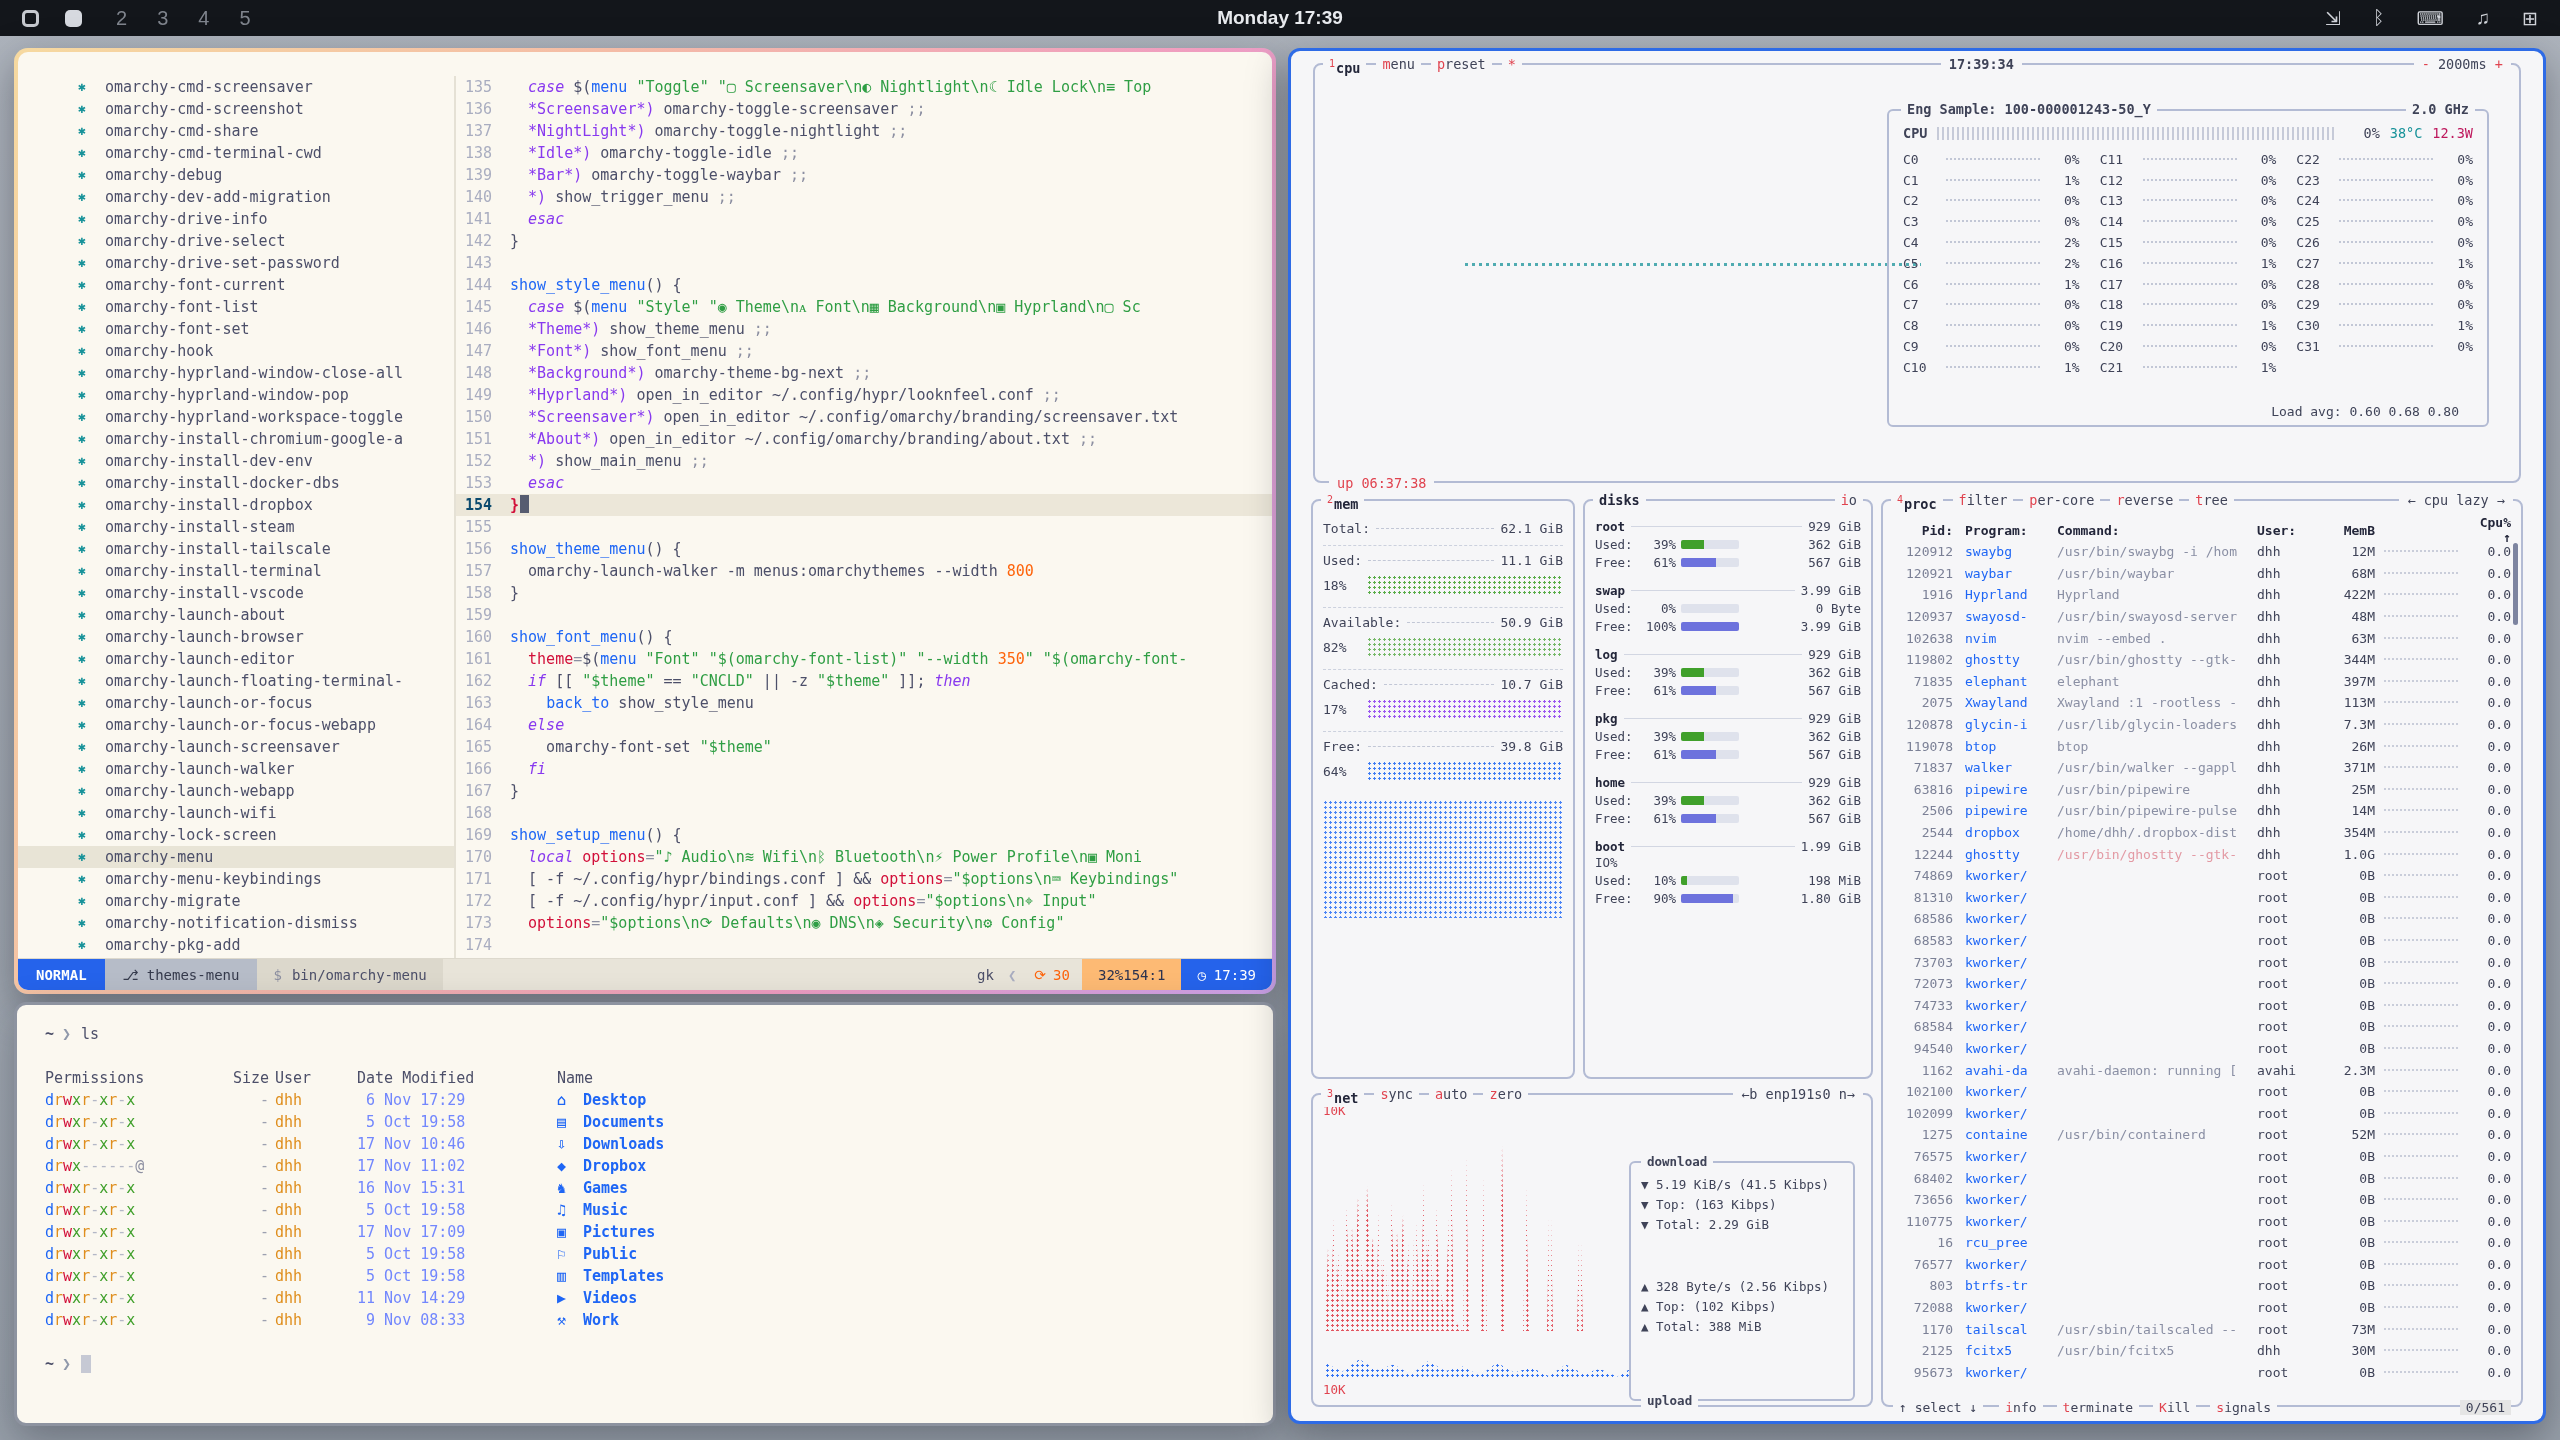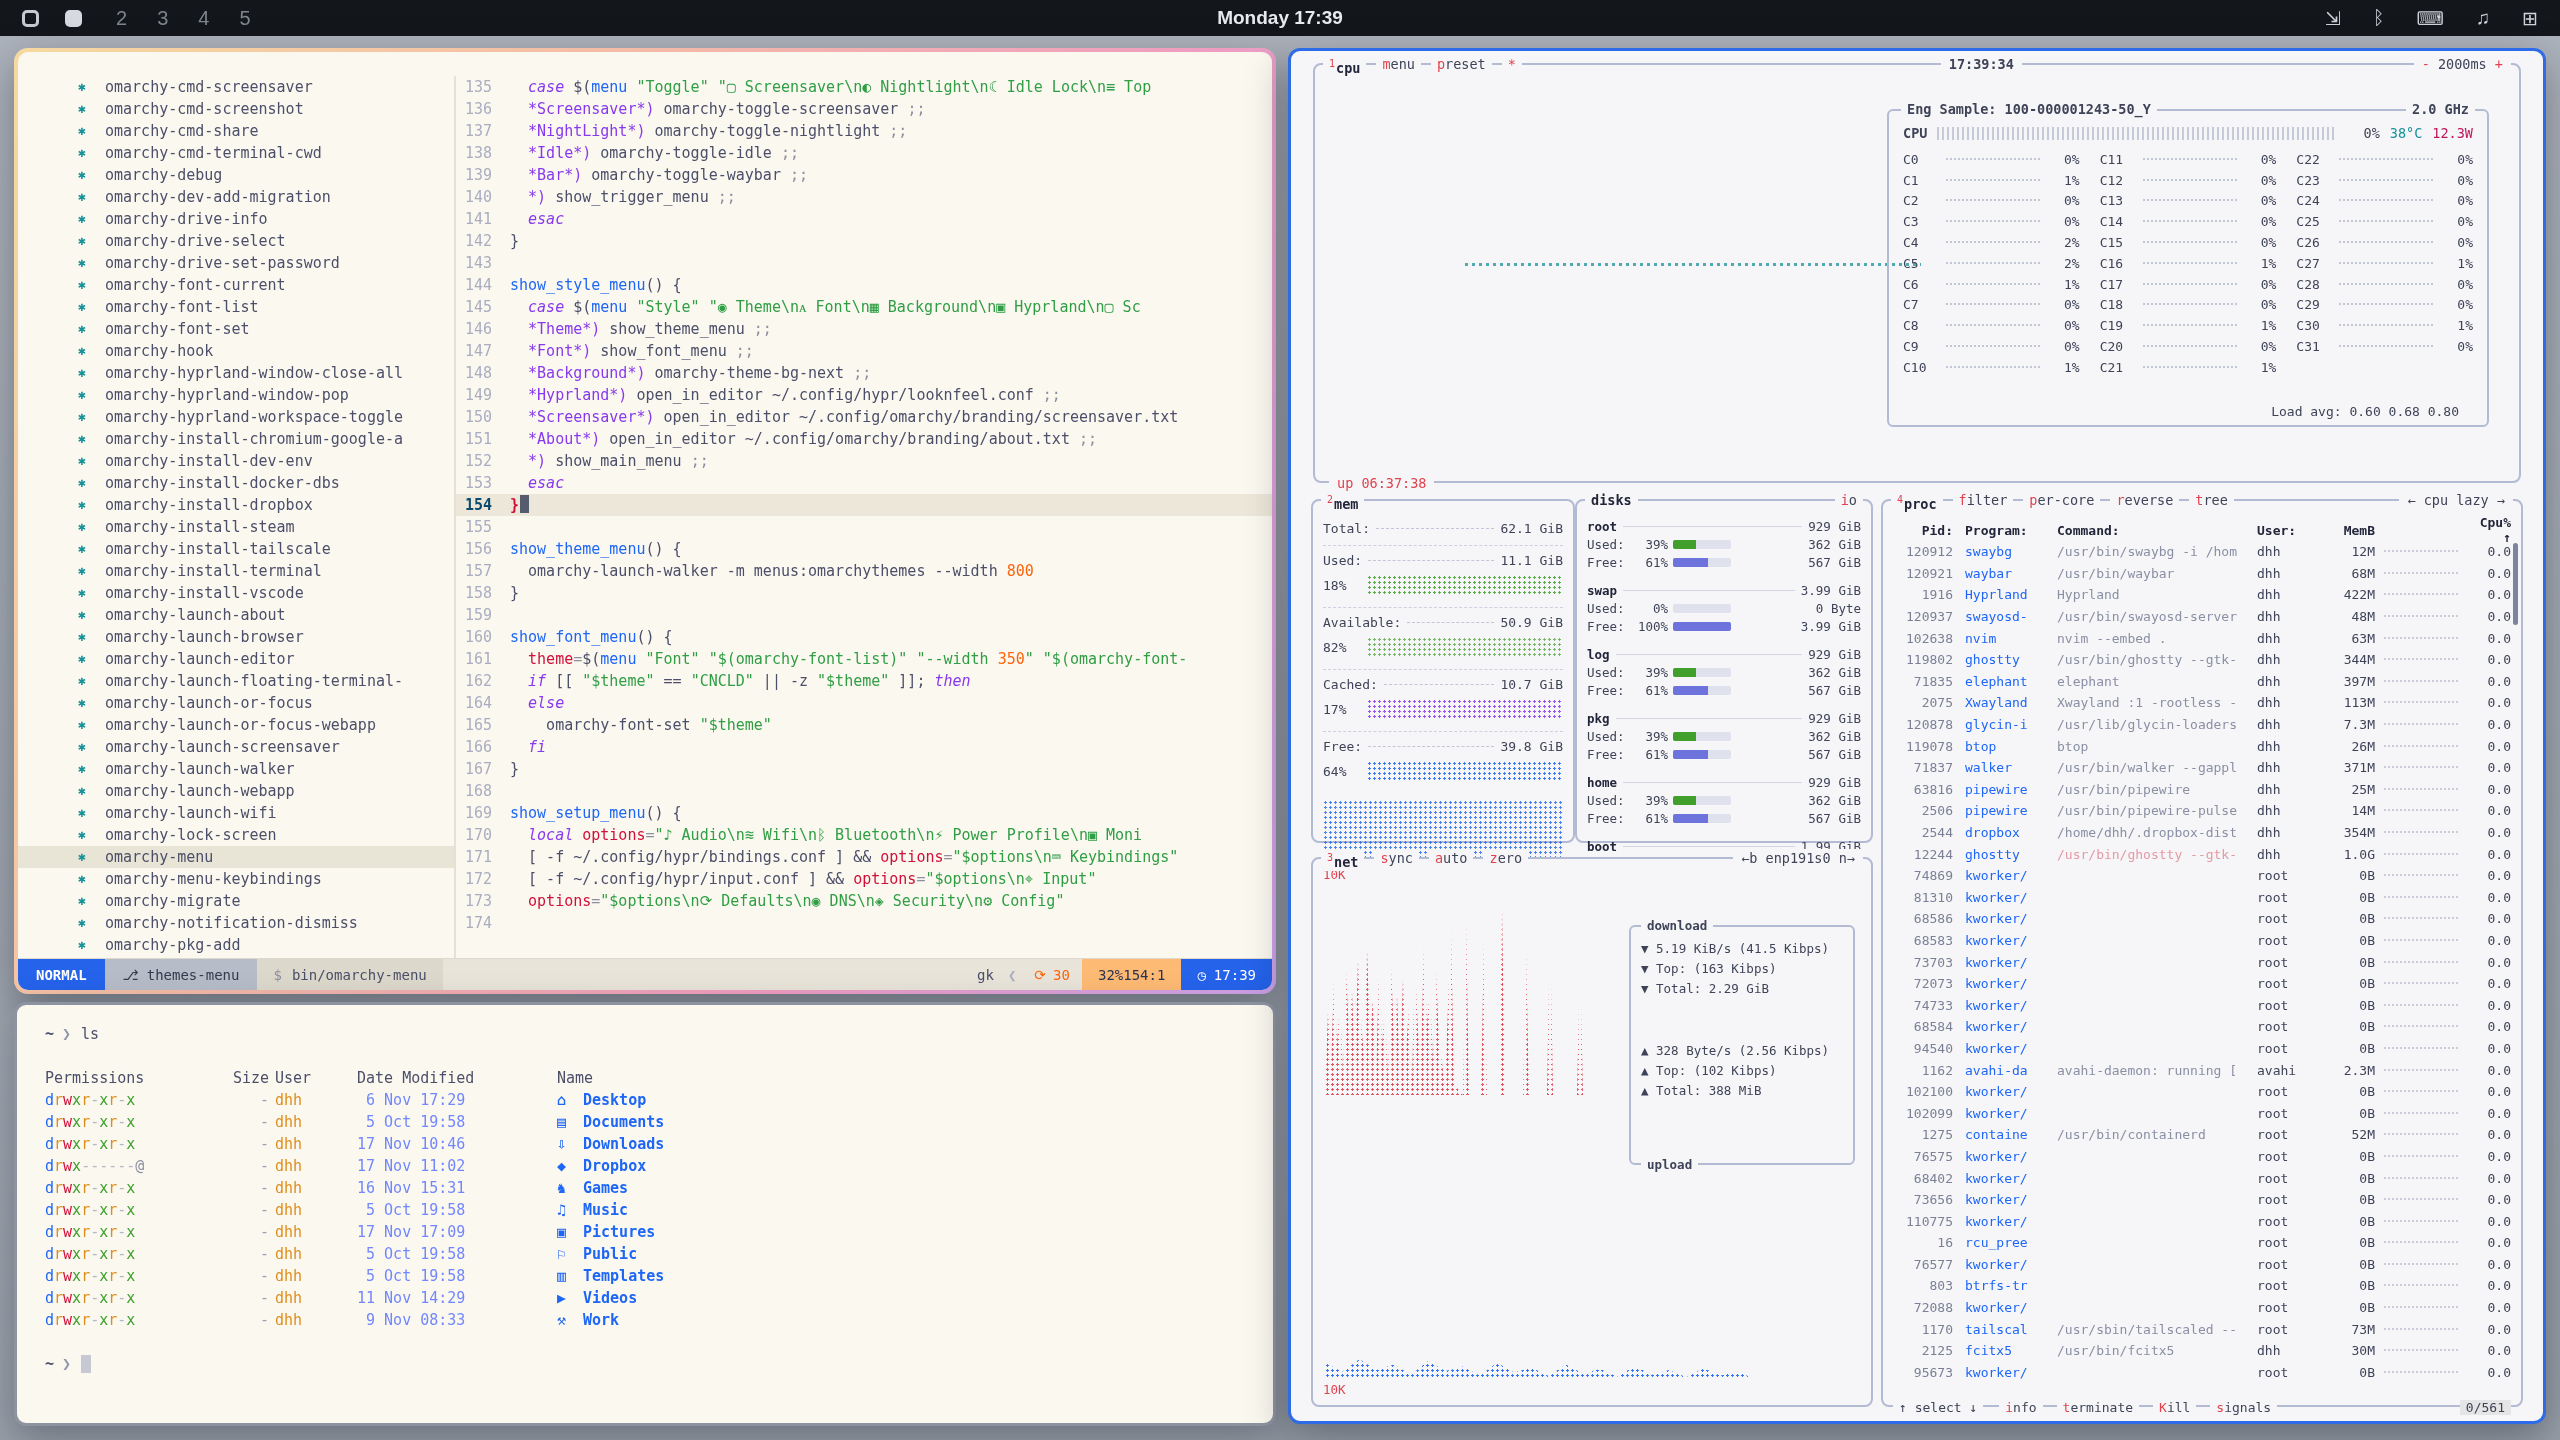--- a/index.html
+++ b/index.html
@@ -101,21 +101,21 @@
   .cores{display:grid;grid-auto-flow:column;grid-template-columns:repeat(3,1fr);grid-template-rows:repeat(11,20.8px);column-gap:20px;padding:4px 14px;font-size:13px}
   .core{display:flex;align-items:center}
   .cname{width:36px}
   .lead{flex:1;height:5px;margin:0 6px;background-image:radial-gradient(#c2c7d6 1px,transparent 1.2px);background-size:4px 4px}
   .cpct{width:32px;text-align:right}
   .cp-load{position:absolute;right:28px;bottom:6px;font-size:13px}
   .cpu-up{position:absolute;left:14px;bottom:-10px;background:#f6f6f8;color:#e0434f;padding:0 8px;font-size:13.5px}
 
   .mid{display:flex;gap:8px;margin-top:16px;height:908px}
   .leftcol{width:562px;display:flex;flex-direction:column;gap:14px}
-  .memdisk{display:flex;height:344px}
+  .memdisk{display:flex;gap:8px;height:580px}
   .mem-box{width:264px;padding:18px 10px 10px;font-size:13px}
   .mrow{display:flex;align-items:center;height:19px}
   .lead2{flex:1;margin:0 6px;border-bottom:1px dashed #c2c7d6;height:1px}
   .mstat{border-top:1px dashed #ccd1de;margin-top:7px;padding-top:5px}
   .mrow2{display:flex;align-items:center;gap:8px;height:30px}
   .mpct{width:36px}
   .dots{background-image:radial-gradient(currentColor 1.2px,transparent 1.4px);background-size:5px 5px}
   .grow{flex:1;height:20px;opacity:.85}
   .bigfree{height:118px;margin-top:14px;color:#1e66f5;opacity:.8}
 
@@ -344,20 +344,24 @@
           </div>
           <div class="cline">
             <span class="ln">161</span>
             <span class="ctext"><span class="tk-p">  </span><span class="tk-v">theme</span><span class="tk-op">=</span><span class="tk-p">$(</span><span class="tk-fn">menu</span><span class="tk-p"> </span><span class="tk-s">"Font"</span><span class="tk-p"> </span><span class="tk-s">"$(omarchy-font-list)"</span><span class="tk-p"> </span><span class="tk-s">"--width </span><span class="tk-num">350</span><span class="tk-s">"</span><span class="tk-p"> </span><span class="tk-s">"$(omarchy-font-</span></span>
           </div>
           <div class="cline">
             <span class="ln">162</span>
             <span class="ctext"><span class="tk-p">  </span><span class="tk-k">if</span><span class="tk-p"> [[ </span><span class="tk-s">"$theme"</span><span class="tk-p"> == </span><span class="tk-s">"CNCLD"</span><span class="tk-p"> || -z </span><span class="tk-s">"$theme"</span><span class="tk-p"> ]]; </span><span class="tk-k">then</span></span>
           </div>
           <div class="cline">
+            <span class="ln">163</span>
+            <span class="ctext"><span class="tk-p">    </span><span class="tk-fn">back_to</span><span class="tk-p"> show_style_menu</span></span>
+          </div>
+          <div class="cline">
             <span class="ln">164</span>
             <span class="ctext"><span class="tk-p">  </span><span class="tk-k">else</span></span>
           </div>
           <div class="cline">
             <span class="ln">165</span>
             <span class="ctext"><span class="tk-p">    omarchy-font-set </span><span class="tk-s">"$theme"</span></span>
           </div>
           <div class="cline">
             <span class="ln">166</span>
             <span class="ctext"><span class="tk-p">  </span><span class="tk-k">fi</span></span>

